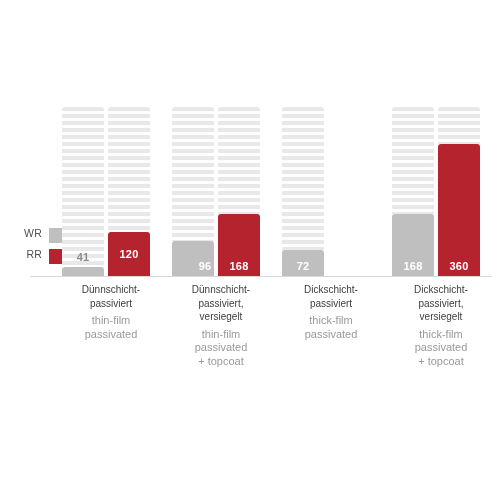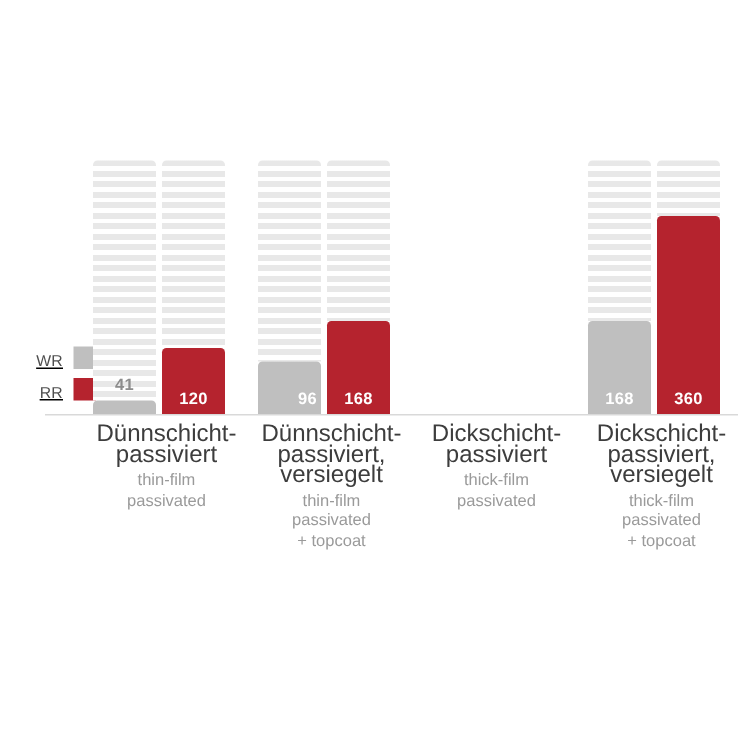--- a/index.html
+++ b/index.html
@@ -24,25 +24,24 @@
 
   
   #legend {
     position: absolute;
     left: 12px;
     top: 228px;
     width: 52px;
   }
   .legend-row {
     display: flex;
-    align-items: flex-end;
+    align-items: flex-start;
     justify-content: flex-end;
     height: 18px;
     margin-bottom: 3px;
-    text-decoration: underline;
   }
   .legend-label {
     font-size: 10.5px;
     color: #4f4f4f;
     letter-spacing: 0.2px;
     margin-right: 7px;
     line-height: 1;
   }
   .legend-swatch {
     width: 15px;
@@ -139,21 +138,21 @@
     top: 283px;
     width: 462px;
     height: 110px;
   }
   .cat {
     position: absolute;
     top: 0;
     text-align: center;
   }
   .cat-de {
-    font-size: 16px;
+    font-size: 10px;
     color: #3d3d3d;
     line-height: 13.5px;
     white-space: pre-line;
   }
   .cat-en {
     font-size: 11px;
     color: #9a9a9a;
     line-height: 13.5px;
     margin-top: 4px;
     white-space: pre-line;
@@ -178,36 +177,41 @@
   <div id="plot">
       <div class="group" style="left: 0px;">
         <div class="bar-slot">
           <div class="bar-hatch" style="bottom: 9px; top: 7px;"></div>
           <div class="bar-solid wr" style="height: 9px;"></div>
           <div class="bar-value wr outside" style="bottom: 13px;">41</div>
         </div>
         <div class="bar-slot">
           <div class="bar-hatch" style="bottom: 44px; top: 7px;"></div>
           <div class="bar-solid rr" style="height: 44px;"></div>
-          <div class="bar-value rr" style="bottom: 4px; margin-top: 34px;">120</div>
+          <div class="bar-value rr" style="bottom: 16px; margin-top: 34px;">120</div>
         </div>
       </div>
       <div class="group" style="left: 110px;">
         <div class="bar-slot">
           <div class="bar-hatch" style="bottom: 35px; top: 7px;"></div>
           <div class="bar-solid wr" style="height: 35px;"></div>
           <div class="bar-value wr" style="bottom: 4px; margin-left: 24px;">96</div>
         </div>
         <div class="bar-slot">
           <div class="bar-hatch" style="bottom: 62px; top: 7px;"></div>
           <div class="bar-solid rr" style="height: 62px;"></div>
           <div class="bar-value rr" style="bottom: 4px;">168</div>
         </div>
       </div>
       <div class="group" style="left: 220px;">
+        <div class="bar-slot">
+          <div class="bar-hatch" style="bottom: 26px; top: 7px;"></div>
+          <div class="bar-solid wr" style="height: 26px;"></div>
+          <div class="bar-value wr" style="bottom: 4px;">72</div>
+        </div>
       </div>
       <div class="group" style="left: 330px;">
         <div class="bar-slot">
           <div class="bar-hatch" style="bottom: 62px; top: 7px;"></div>
           <div class="bar-solid wr" style="height: 62px;"></div>
           <div class="bar-value wr" style="bottom: 4px;">168</div>
         </div>
         <div class="bar-slot">
           <div class="bar-hatch" style="bottom: 132px; top: 7px;"></div>
           <div class="bar-solid rr" style="height: 132px;"></div>

